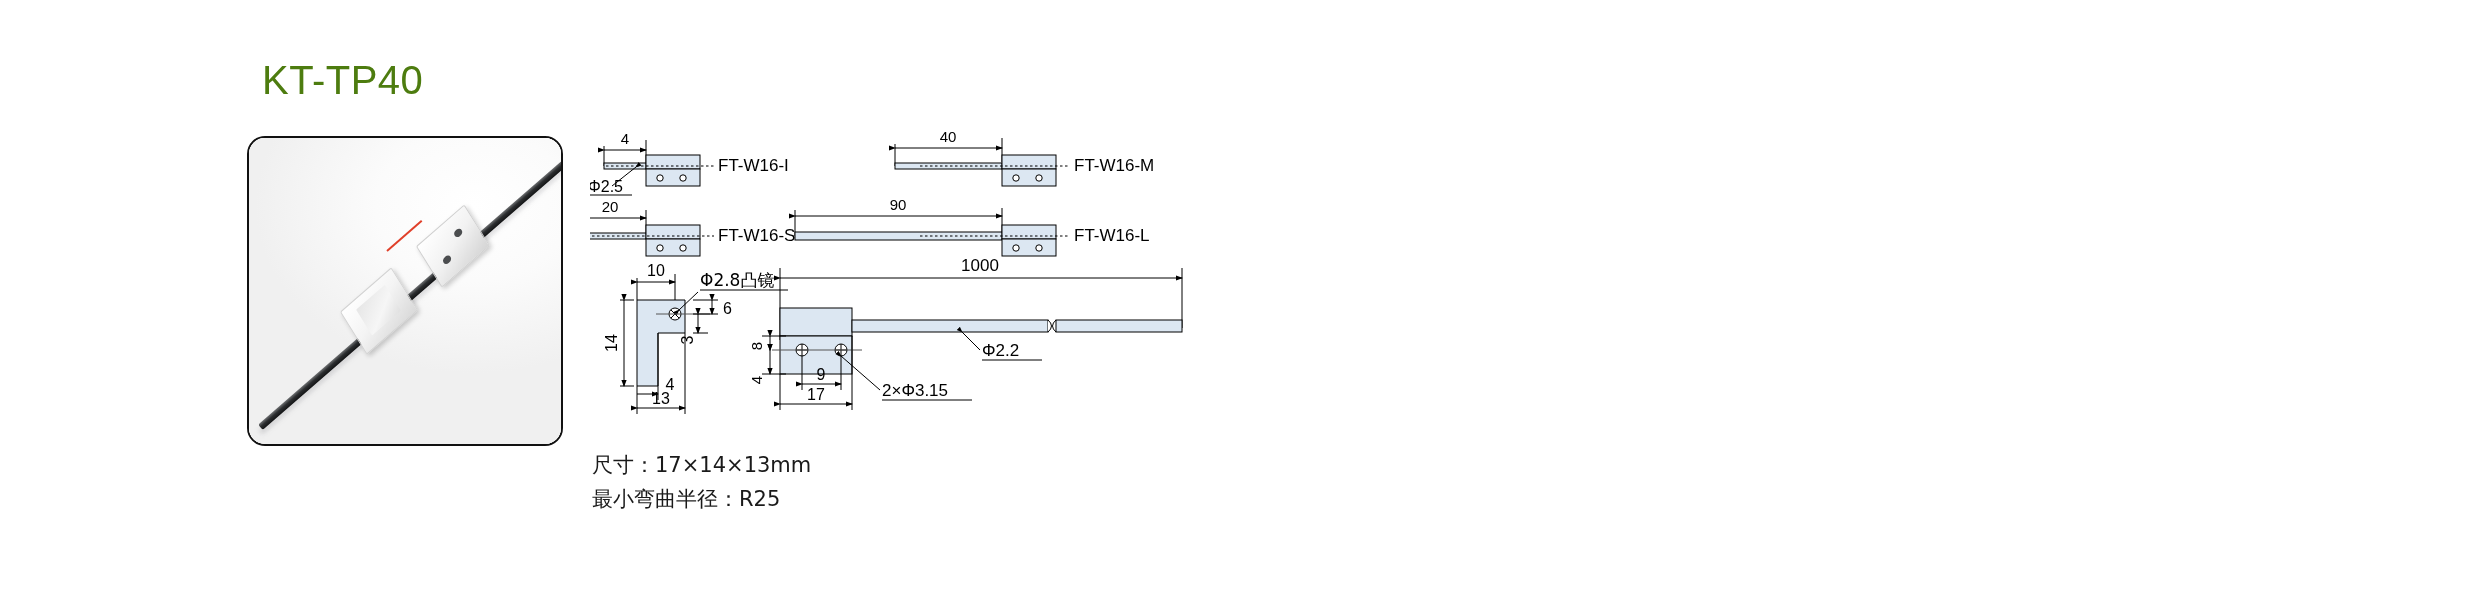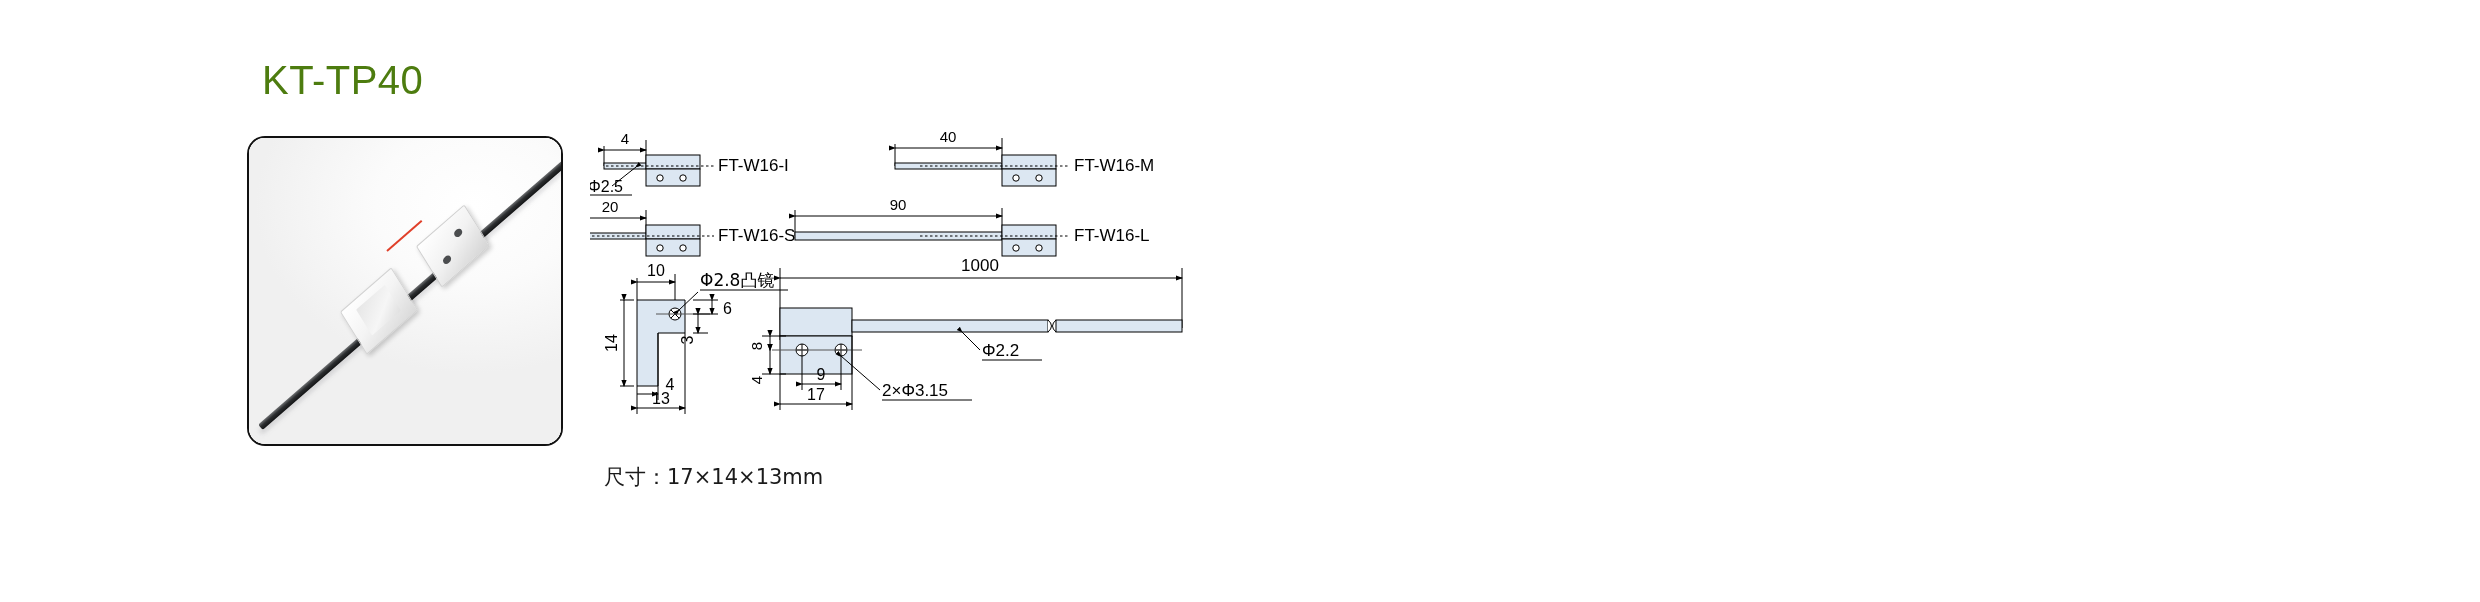--- a/index.html
+++ b/index.html
@@ -140,21 +140,21 @@
   #spec-block {
     position: absolute;
     left: 588px;
     top: 446px;
     font-size: 21px;
     line-height: 1.45;
     color: #1a1a1a;
     font-family: "DejaVu Sans", "Liberation Sans", sans-serif;
     white-space: nowrap;
   }
-  #spec-block div { margin: 16px; }
+  #spec-block div { margin: 4px; }
 </style>
 </head>
 <body>
 
 <div id="product-title">KT-TP40</div>
 
 <div id="photo-frame">
   <div id="photo-bg"></div>
   <div class="cable-shadow"></div>
   <div class="cable"></div>
@@ -327,13 +327,14 @@
     <line x1="190" y1="256" x2="190" y2="292"></line>
     <line x1="262" y1="218" x2="262" y2="292"></line>
     <line x1="190" y1="286" x2="262" y2="286" marker-end="url(#ar)" marker-start="url(#ar)"></line>
     <text x="226" y="282" font-size="16" text-anchor="middle" fill="#000" stroke="none">17</text>
   </g>
 </svg>
 </div>
 
 <div id="spec-block">
   <div>尺寸：17×14×13mm</div>
+  <div>最小弯曲半径：R25</div>
 </div>
 
 </body></html>

